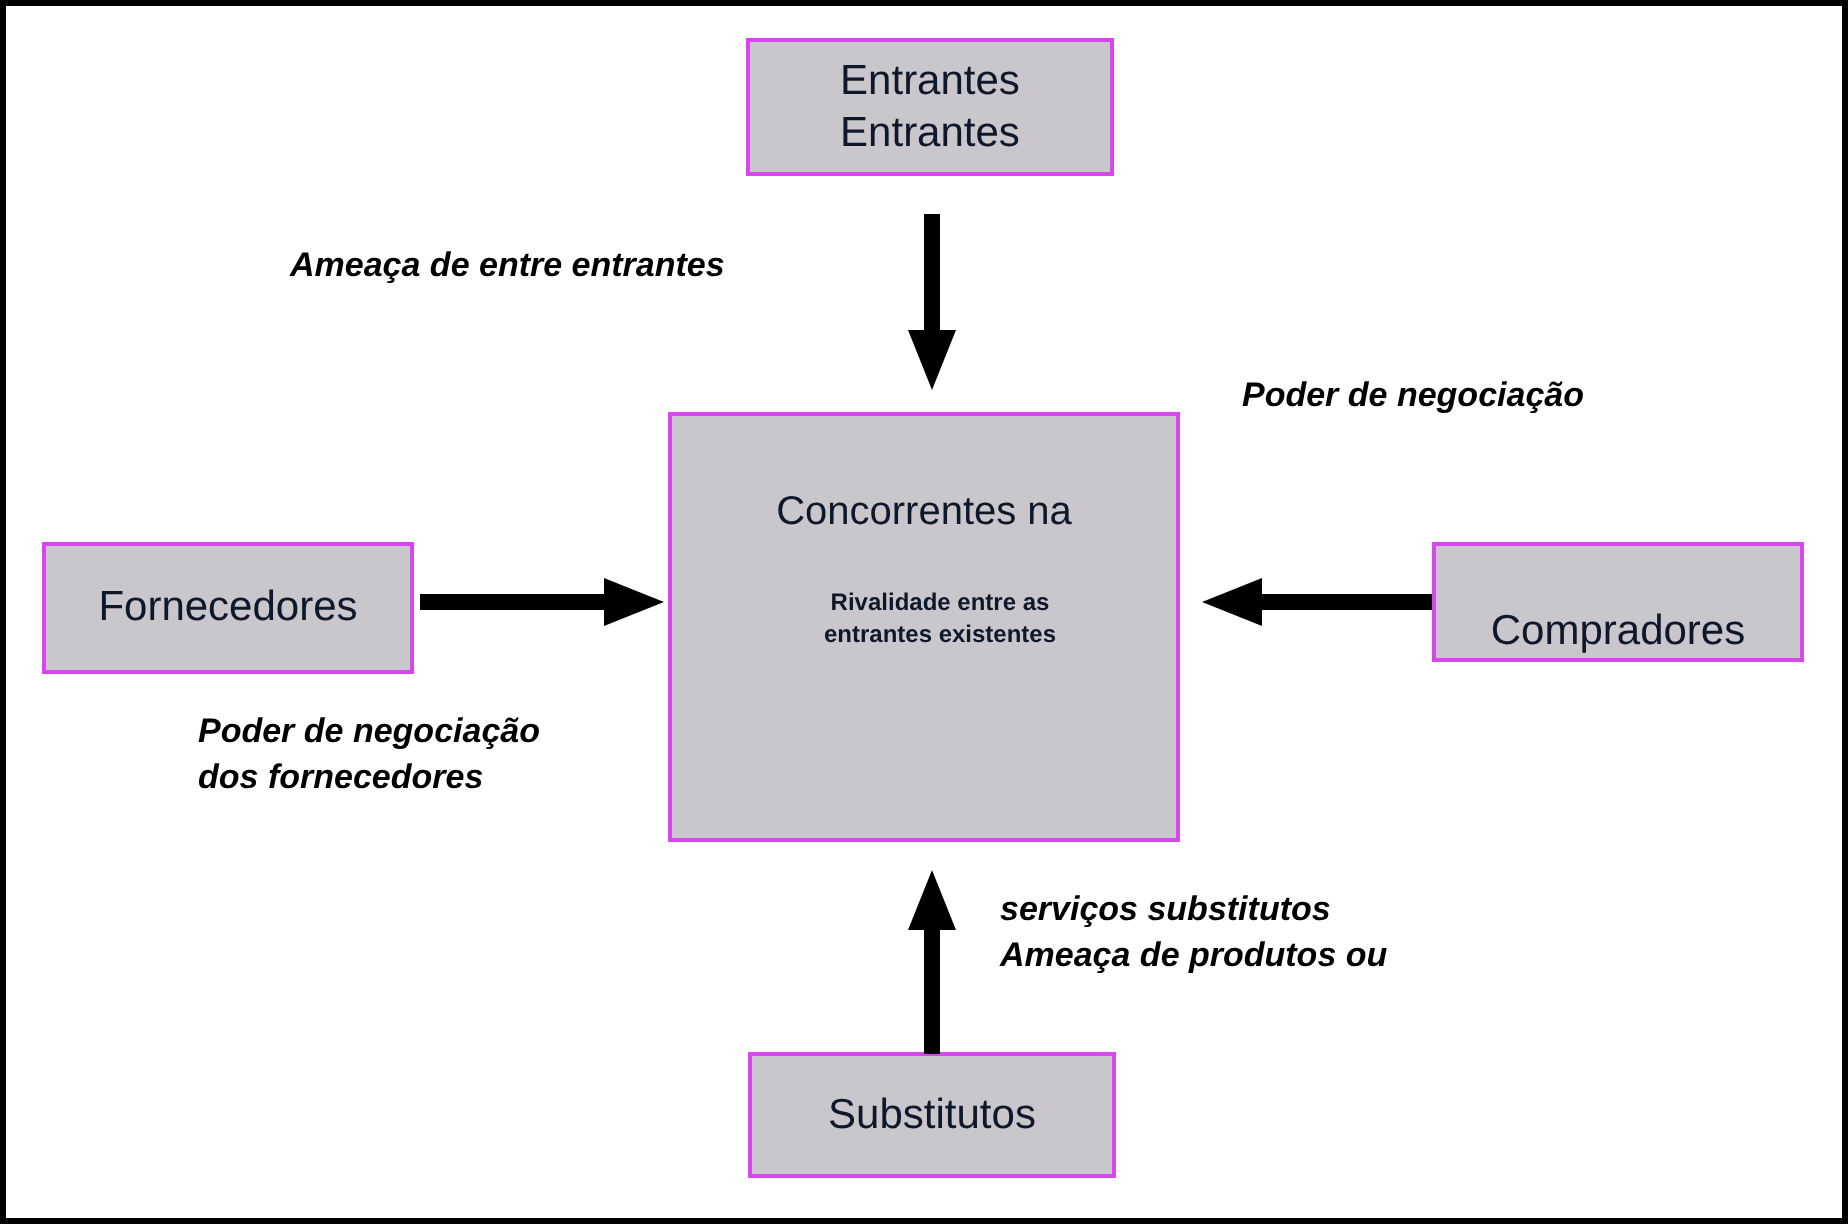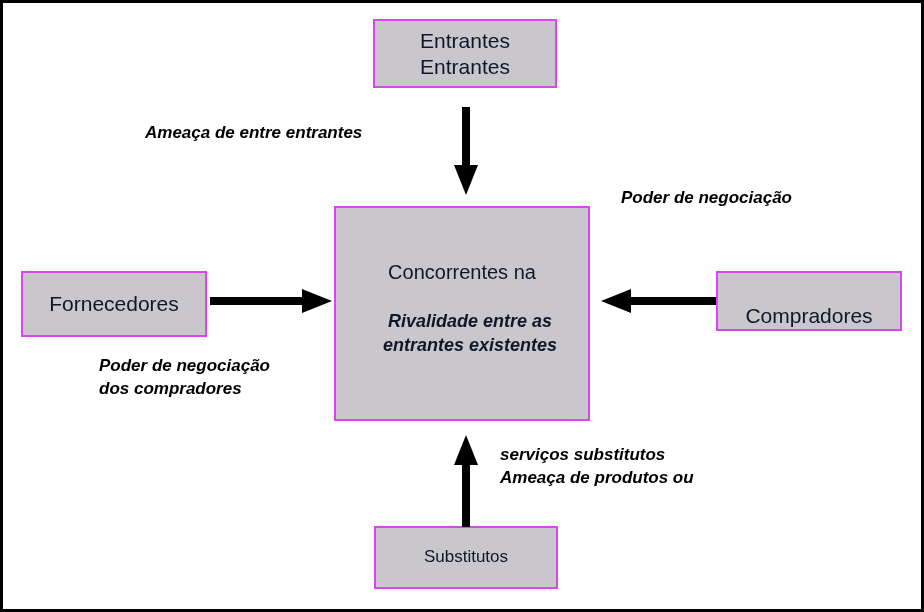--- a/index.html
+++ b/index.html
@@ -42,33 +42,32 @@
     left: 18px; top: 268px; width: 186px; height: 66px;
     font-size: 21px;
   }
   #box-buyers {
     left: 713px; top: 268px; width: 186px; height: 60px;
     font-size: 21px;
     justify-content: flex-end;
   }
   #box-substitutes {
     left: 371px; top: 523px; width: 184px; height: 63px;
-    font-size: 17px;
+    font-size: 21px;
   }
   #box-rivals {
     left: 331px; top: 203px; width: 256px; height: 215px;
     font-size: 20px;
     justify-content: flex-start;
-    padding-top: 52px;
+    padding-top: 36px;
   }
   #box-rivals .title-block { margin-bottom: 26px; }
   #box-rivals .sub-block {
-    font-style: italic;
     font-weight: bold;
-    font-size: 18px;
+    font-size: 12px;
     line-height: 1.3;
     margin-left: 16px;
   }
 
   
   .arrow { position: absolute; }
   .arrow svg { display: block; }
 
   
   .label {
@@ -150,21 +149,21 @@
   <div class="label" id="label-entrants">
     <span class="line">Ameaça de entre entrantes</span>
   </div>
 
   <div class="label" id="label-buyers">
     <span class="line">Poder de negociação</span>
   </div>
 
   <div class="label" id="label-suppliers">
     <span class="line">Poder de negociação</span>
-    <span class="line">dos compradores</span>
+    <span class="line">dos fornecedores</span>
   </div>
 
   <div class="label" id="label-substitutes">
     <span class="line">serviços substitutos</span>
     <span class="line">Ameaça de produtos ou</span>
   </div>
 
 </div>
 
 </body></html>

